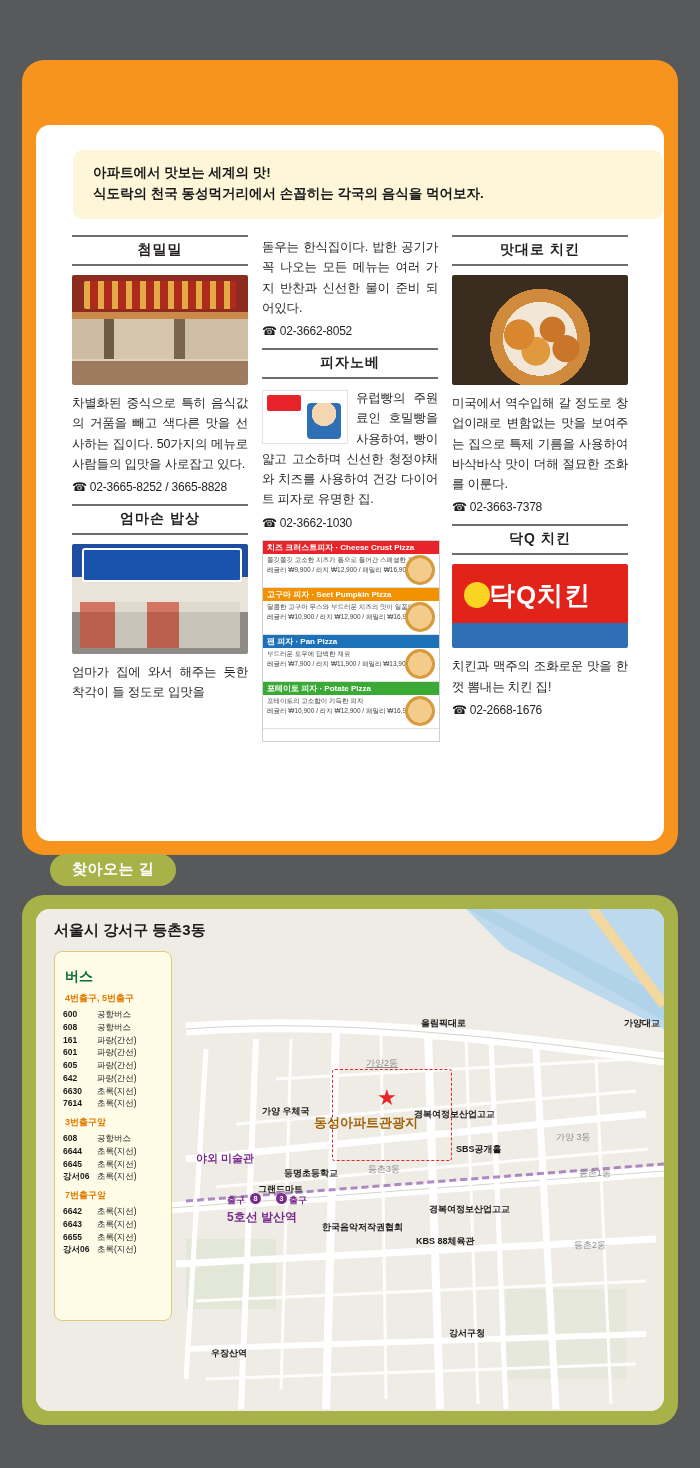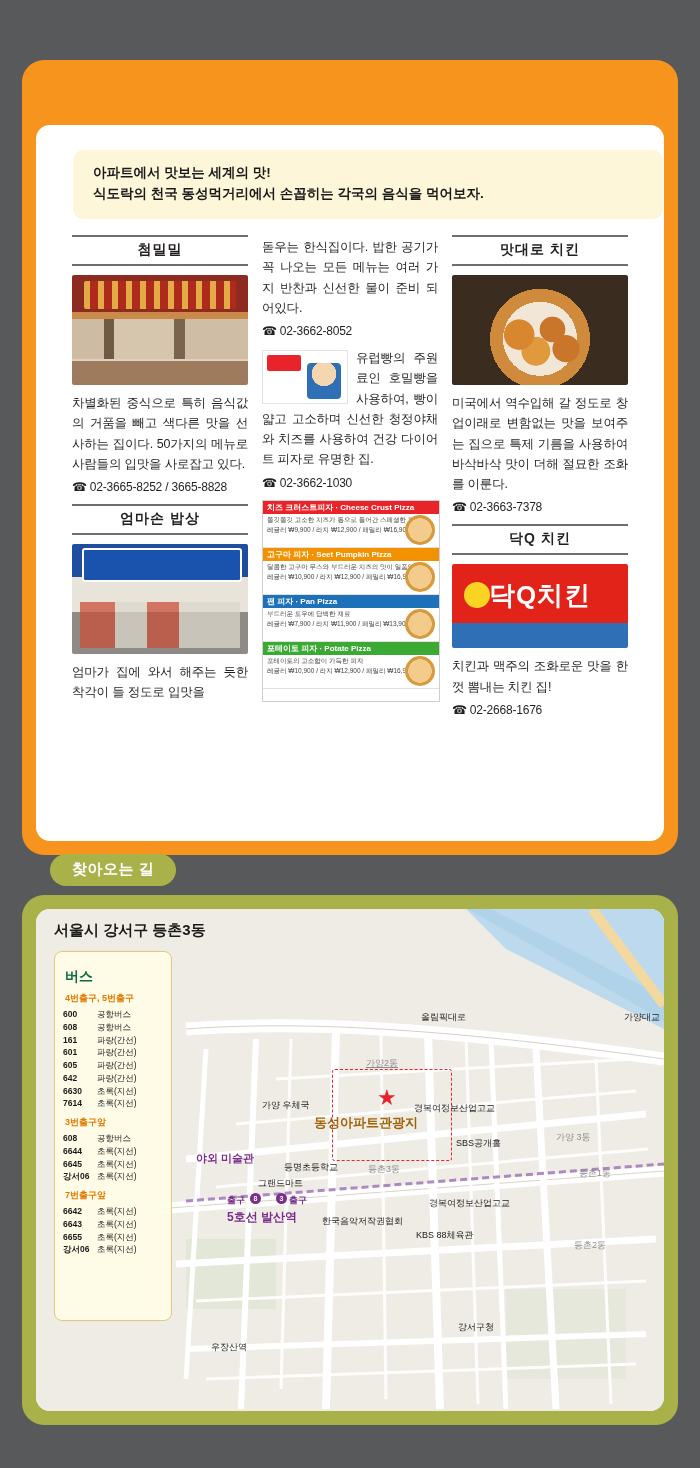--- a/index.html
+++ b/index.html
@@ -172,21 +172,21 @@
     background:rgba(255,252,230,.92);
     border:1px solid #e0c97a;border-radius:8px;
     padding:14px 8px;box-sizing:border-box;
   }
   .bus-h{font-size:14px;font-weight:bold;color:#0d6b3f;margin:2px 0 5px 2px;}
   .bus-sub{font-size:9px;font-weight:bold;color:#e07b00;margin:6px 0 3px 2px;}
   .bus-line{font-size:8.5px;line-height:1.5;color:#1a1a1a;display:flex;}
   .bus-no{width:34px;font-weight:bold;}
   .bus-kind{}
   .maplabel{position:absolute;font-size:9px;color:#3a3a3a;white-space:nowrap;}
-  .maplabel.b{font-weight:normal;color:#1a1a1a;}
+  .maplabel.b{font-weight:bold;color:#1a1a1a;margin-top:6px;}
   .maplabel.gray{color:#8c8c8c;}
   .dest{
     position:absolute;color:#a16207;font-weight:bold;font-size:13px;
     white-space:nowrap;
   }
   .star{position:absolute;color:#e8242a;font-size:22px;line-height:1;}
   .subway-txt{position:absolute;color:#7b2d8e;font-weight:bold;font-size:12px;white-space:nowrap;}
   .exitdot{position:absolute;width:11px;height:11px;border-radius:50%;background:#7b2d8e;color:#fff;font-size:7px;text-align:center;line-height:11px;font-weight:bold;}
   .art{position:absolute;color:#7b2d8e;font-weight:bold;font-size:11px;white-space:nowrap;}
   .dashbox{
@@ -222,20 +222,21 @@
           <div class="photo ph-momsfood"></div>
           <div class="desc">엄마가 집에 와서 해주는 듯한 착각이 들 정도로 입맛을</div>
         </div>
 
         <div class="col colB">
           <div class="desc" style="margin-top:2px;">돋우는 한식집이다. 밥한 공기가 꼭 나오는 모든 메뉴는 여러 가지 반찬과 신선한 물이 준비 되어있다.</div>
           <div class="tel">
             <span class="ph">☎</span><span>02-3662-8052</span>
           </div>
 
+          <div class="shop-title">피자노베</div>
           <div class="ph-pizzanobe"></div>
           <div class="desc" style="margin-top:0;">유럽빵의 주원료인 호밀빵을 사용하여, 빵이 얇고 고소하며 신선한 청정야채와 치즈를 사용하여 건강 다이어트 피자로 유명한 집.</div>
           <div class="tel">
             <span class="ph">☎</span><span>02-3662-1030</span>
           </div>
 
           <div class="menu-poster">
             <div class="mp-row">
               <div class="mp-bar mp-b1">치즈 크러스트피자 · Cheese Crust Pizza</div>
               <div class="mp-txt">쫄깃쫄깃 고소한 치즈가 통으로 들어간 스페셜한 피자</div>
@@ -418,21 +419,21 @@
       <div class="maplabel gray" style="left:332px;top:254px;">등촌3동</div>
       <div class="maplabel gray" style="left:538px;top:330px;">등촌2동</div>
       <div class="maplabel b" style="left:226px;top:190px;">가양 우체국</div>
       <div class="maplabel b" style="left:378px;top:193px;">경복여정보산업고교</div>
       <div class="maplabel b" style="left:420px;top:228px;">SBS공개홀</div>
       <div class="maplabel b" style="left:248px;top:252px;">등명초등학교</div>
       <div class="maplabel b" style="left:222px;top:268px;">그랜드마트</div>
       <div class="maplabel b" style="left:393px;top:288px;">경복여정보산업고교</div>
       <div class="maplabel b" style="left:286px;top:306px;">한국음악저작권협회</div>
       <div class="maplabel b" style="left:380px;top:320px;">KBS 88체육관</div>
-      <div class="maplabel b" style="left:422px;top:412px;text-align:right;">강서구청</div>
+      <div class="maplabel b" style="left:413px;top:412px;text-align:right;">강서구청</div>
       <div class="maplabel b" style="left:175px;top:432px;">우장산역</div>
 
       <div class="art" style="left:160px;top:242px;">야외 미술관</div>
 
       <div class="exitdot" style="left:214px;top:284px;">8</div>
       <div class="exitdot" style="left:240px;top:284px;">3</div>
       <div class="maplabel" style="left:191px;top:285px;color:#7b2d8e;font-weight:bold;">출구</div>
       <div class="maplabel" style="left:253px;top:285px;color:#7b2d8e;font-weight:bold;">출구</div>
       <div class="subway-txt" style="left:191px;top:300px;">5호선 발산역</div>
 

